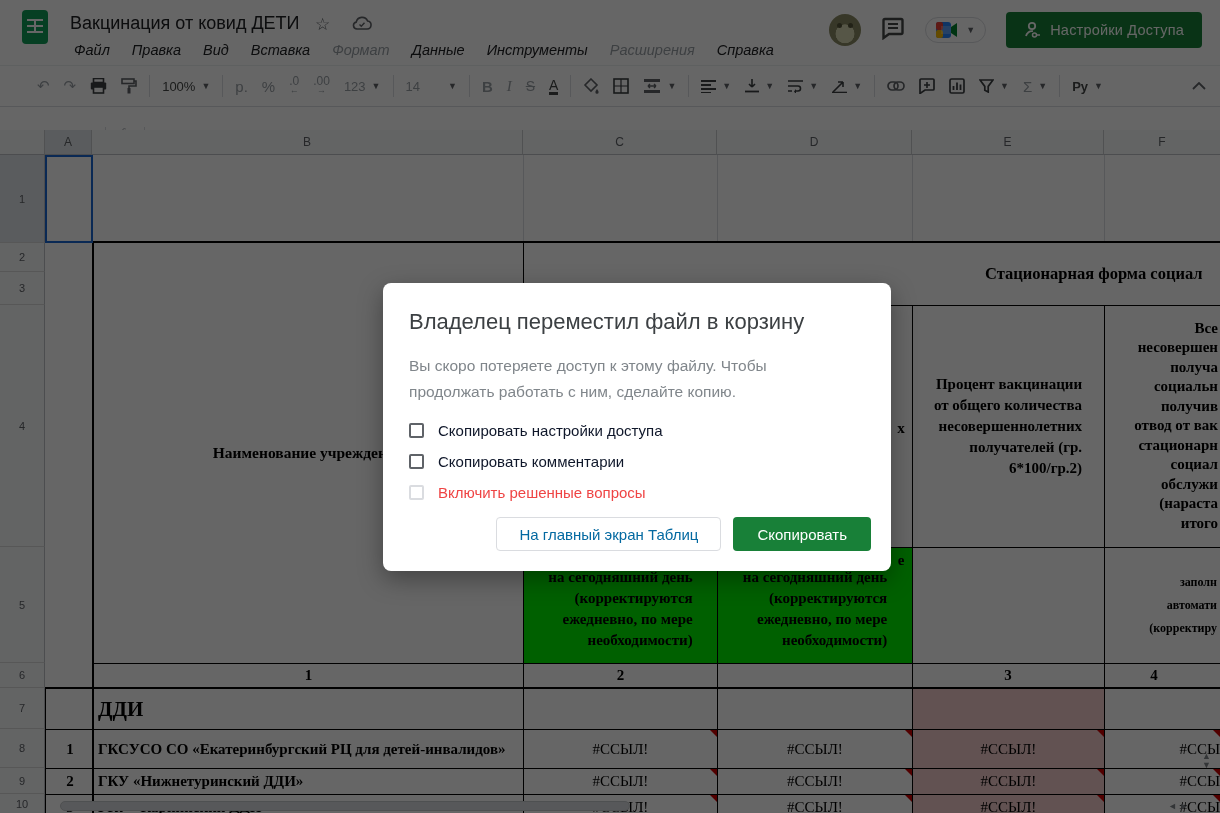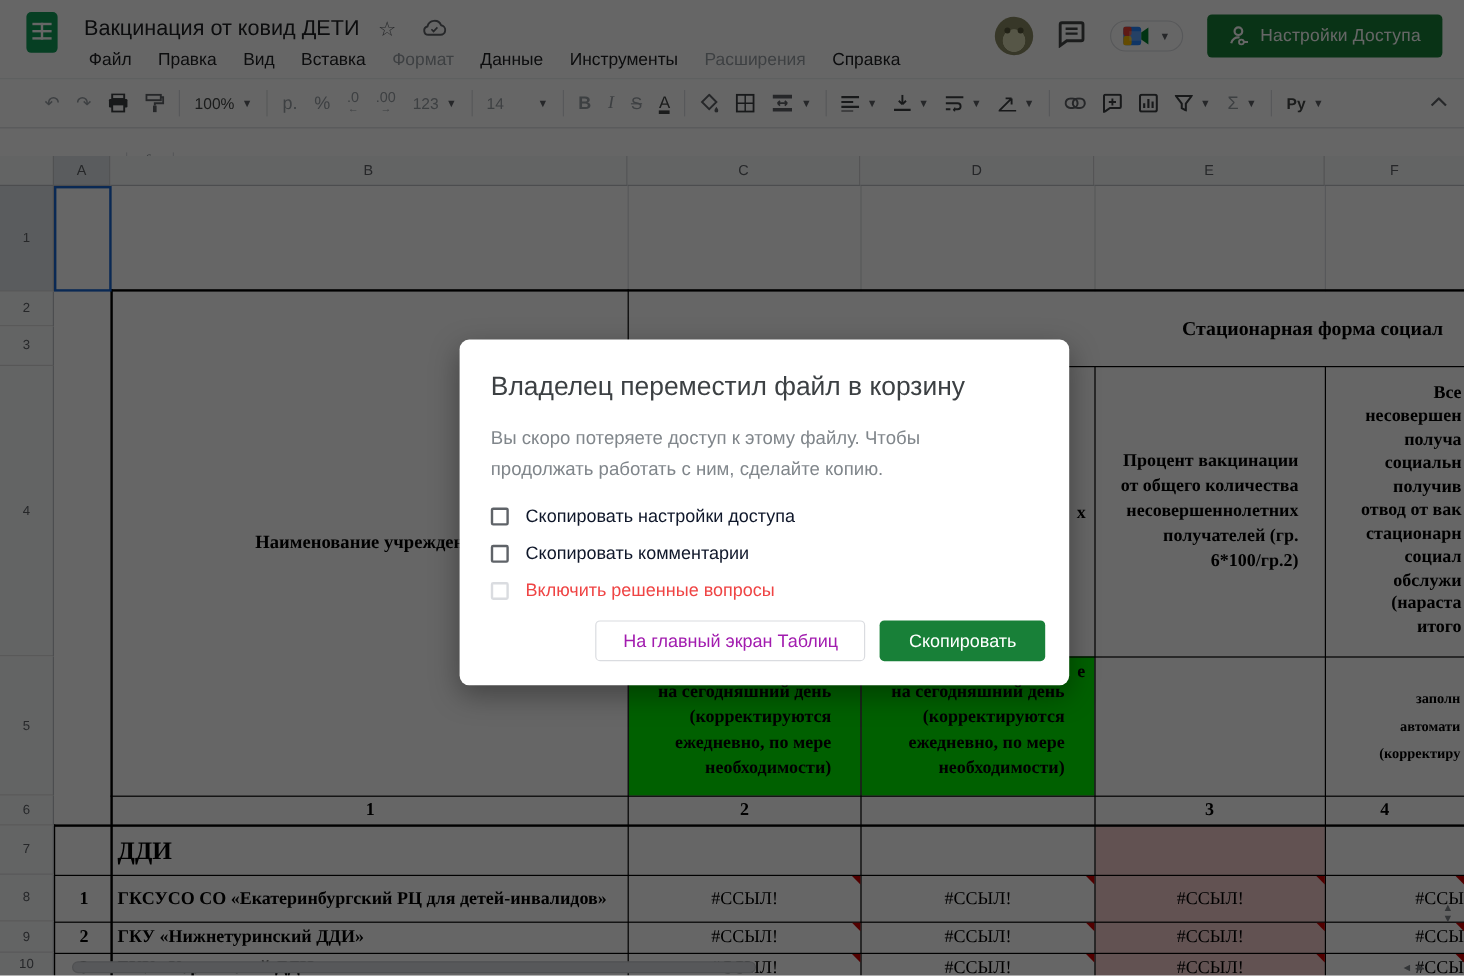--- a/index.html
+++ b/index.html
@@ -11,21 +11,21 @@
   .sheets-logo { position:absolute; left:22px; top:10px; width:26px; height:34px; background:#0f9d58; border-radius:4px; }
   .sheets-logo .grid-glyph { position:absolute; left:5px; top:9px; width:16px; height:14px;
     background:
       linear-gradient(#fff,#fff) 0 0/16px 2px no-repeat,
       linear-gradient(#fff,#fff) 0 6px/16px 2px no-repeat,
       linear-gradient(#fff,#fff) 0 12px/16px 2px no-repeat,
       linear-gradient(#fff,#fff) 7px 0/2px 14px no-repeat; }
   .doc-title { position:absolute; left:70px; top:13px; font-size:18px; color:#202124; white-space:nowrap; }
   .title-icons { position:absolute; left:315px; top:14px; display:flex; gap:22px; color:#5f6368; font-size:17px; align-items:center; }
   .menubar { position:absolute; left:68px; top:40px; display:flex; gap:10px; font-size:14.5px; color:#202124; }
-  .menubar .menu-item { padding:2px 6px; border-radius:4px; cursor:pointer; }
+  .menubar .menu-item { padding:2px 6px; border-radius:4px; cursor:pointer;font-style:italic; }
   .menubar .menu-item.disabled { color:#9aa0a6; }
   .chrome-right { position:absolute; right:18px; top:12px; display:flex; align-items:center; gap:20px; }
   .avatar { width:32px; height:32px; border-radius:50%; background:radial-gradient(circle at 50% 62%, #d8d8b2 0 36%, #8b8b64 38%); position:relative; }
   .avatar:before, .avatar:after { content:""; position:absolute; top:9px; width:5px; height:5px; border-radius:50%; background:#55553a; }
   .avatar:before { left:8px; } .avatar:after { right:8px; }
   .hdr-icon { color:#444746; }
   .meet-pill { display:flex; align-items:center; gap:6px; border:1px solid #dadce0; border-radius:18px; padding:4px 10px; background:#fff; }
   .share-btn { display:flex; align-items:center; gap:10px; background:#188038; color:#fff; border:none; border-radius:4px;
     height:36px; padding:0 18px; font-size:14.5px; font-family:inherit; letter-spacing:.2px; }
 
@@ -77,21 +77,21 @@
     box-shadow:0 8px 24px rgba(0,0,0,.35); padding:26px 24px 20px 26px; }
   .modal-title { font-size:22px; color:#3c4043; }
   .modal-body { margin-top:18px; font-size:15.5px; line-height:26px; color:#80868b; max-width:440px; }
   .chk-row { display:flex; align-items:center; gap:14px; margin-top:12px; height:19px; }
   .chk-box { width:15px; height:15px; border:2px solid #5f6368; border-radius:2px; background:#fff; }
   .chk-label { font-size:15px; color:#0f172a; }
   .chk-row.disabled .chk-box { border-color:#dadce0; }
   .chk-row.disabled .chk-label { color:#ef4444; }
   .modal-actions { position:absolute; right:20px; bottom:20px; display:flex; gap:12px; }
   .btn-outline { height:34px; padding:0 22px; background:#fff; border:1px solid #dadce0; border-radius:4px;
-    color:#a21caf; font-size:15px; font-family:inherit;margin-left:45px; }
+    color:#0369a1; font-size:15px; font-family:inherit;margin-left:45px; }
   .btn-fill { height:34px; padding:0 24px; background:#188038; border:none; border-radius:4px; color:#fff; font-size:15px; font-family:inherit; }
 </style>
 </head>
 <body>
 
 <div class="chrome">
   <div class="sheets-logo">
       <div class="grid-glyph"></div>
     </div>
   <div class="doc-title">Вакцинация от ковид ДЕТИ</div>

